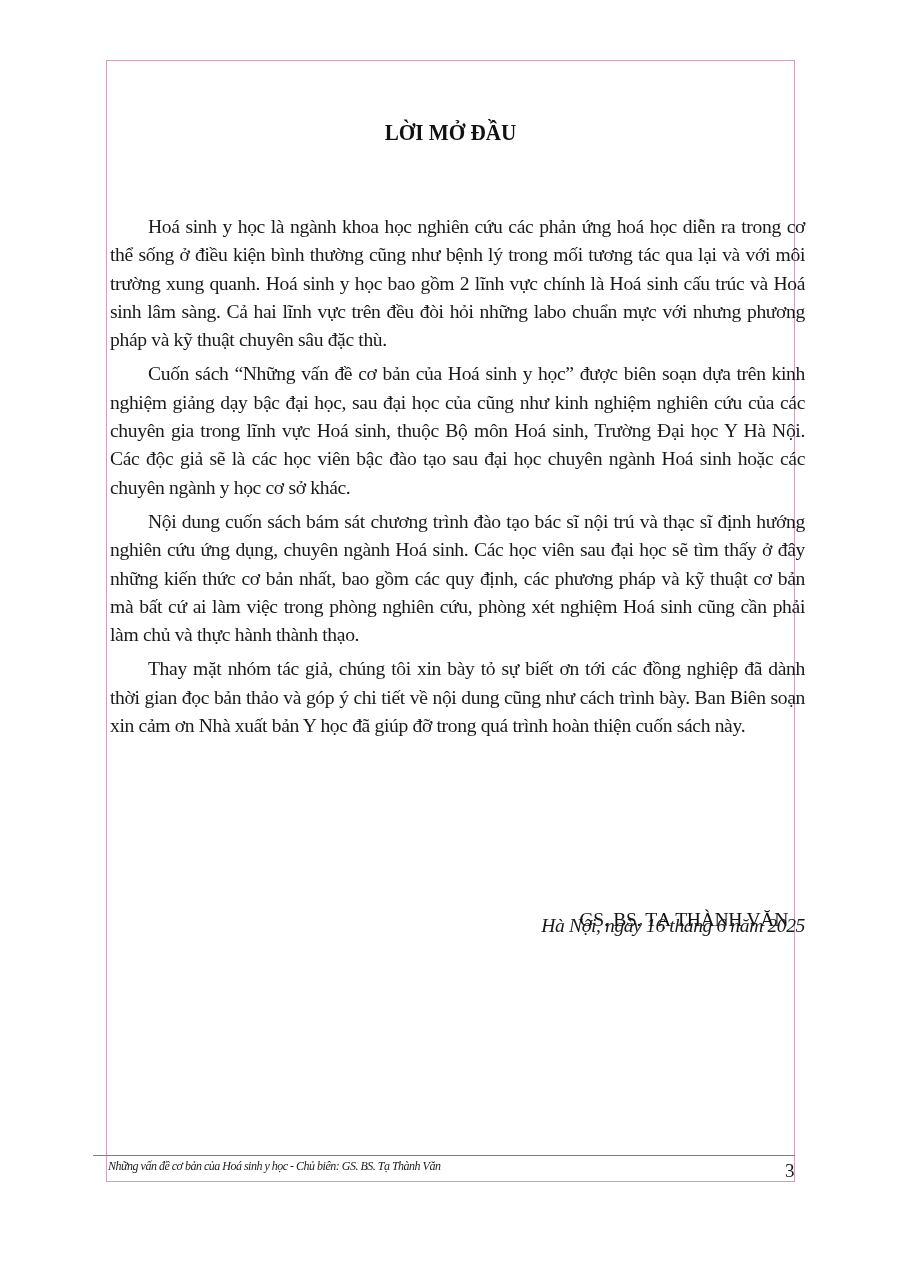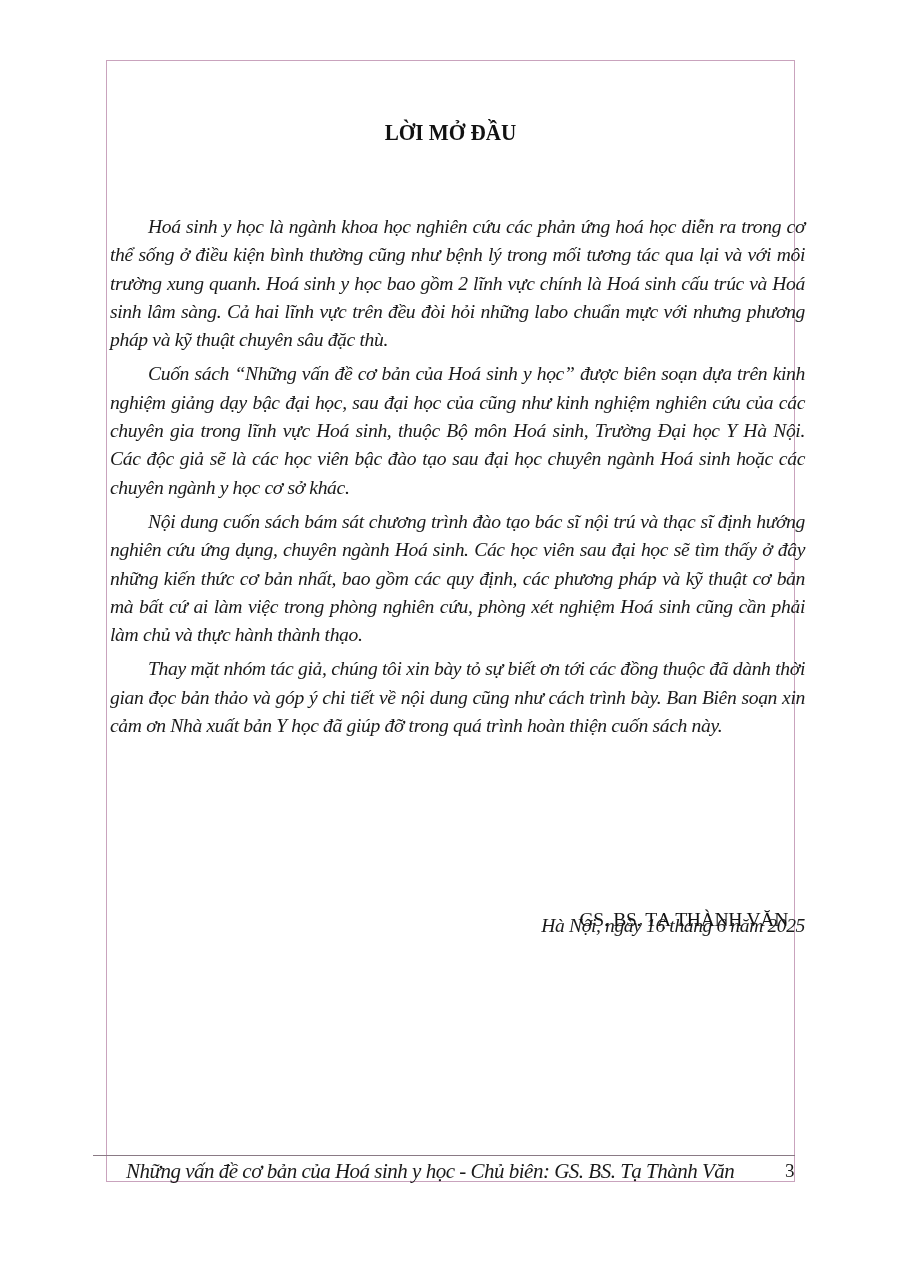--- a/index.html
+++ b/index.html
@@ -43,21 +43,20 @@
       font-size: 23px;
       letter-spacing: 0px;
       color: #111;
       transform: scaleX(0.92);
     }
     .body-text {
       position: absolute;
       left: 110px;
       top: 213px;
       width: 695px;
-      font-style: italic;
     }
     .para {
       margin: 0 0 6px 0;
       font-size: 19.6px;
       line-height: 28.3px;
       text-align: justify;
       text-indent: 38px;
       color: #1a1a1a;
       letter-spacing: -0.35px;
       word-spacing: 0px;
@@ -79,25 +78,24 @@
       font-weight: normal;
       font-size: 19.6px;
       color: #111;
       letter-spacing: -0.3px;
     }
     .footer-text {
       position: absolute;
       left: 108px;
       top: 1159px;
       font-style: italic;
-      font-size: 21px;
+      font-size: 12px;
       color: #1a1a1a;
       letter-spacing: -0.5px;
       font-family: "Liberation Serif", serif;
-      padding-left: 18px;
     }
     .page-number {
       position: absolute;
       left: 785px;
       top: 1160px;
       font-size: 19px;
       color: #1a1a1a;
       font-family: "Liberation Serif", serif;
     }
   </style>
@@ -106,20 +104,20 @@
 
 <div class="frame"></div>
 <div class="footer-rule"></div>
 
 <h1 class="title" style="margin:0;">LỜI MỞ ĐẦU</h1>
 
 <div class="body-text">
   <p class="para">Hoá sinh y học là ngành khoa học nghiên cứu các phản ứng hoá học diễn ra trong cơ thể sống ở điều kiện bình thường cũng như bệnh lý trong mối tương tác qua lại và với môi trường xung quanh. Hoá sinh y học bao gồm 2 lĩnh vực chính là Hoá sinh cấu trúc và Hoá sinh lâm sàng. Cả hai lĩnh vực trên đều đòi hỏi những labo chuẩn mực với nhưng phương pháp và kỹ thuật chuyên sâu đặc thù.</p>
   <p class="para">Cuốn sách “Những vấn đề cơ bản của Hoá sinh y học” được biên soạn dựa trên kinh nghiệm giảng dạy bậc đại học, sau đại học của cũng như kinh nghiệm nghiên cứu của các chuyên gia trong lĩnh vực Hoá sinh, thuộc Bộ môn Hoá sinh, Trường Đại học Y Hà Nội. Các độc giả sẽ là các học viên bậc đào tạo sau đại học chuyên ngành Hoá sinh hoặc các chuyên ngành y học cơ sở khác.</p>
   <p class="para">Nội dung cuốn sách bám sát chương trình đào tạo bác sĩ nội trú và thạc sĩ định hướng nghiên cứu ứng dụng, chuyên ngành Hoá sinh. Các học viên sau đại học sẽ tìm thấy ở đây những kiến thức cơ bản nhất, bao gồm các quy định, các phương pháp và kỹ thuật cơ bản mà bất cứ ai làm việc trong phòng nghiên cứu, phòng xét nghiệm Hoá sinh cũng cần phải làm chủ và thực hành thành thạo.</p>
-  <p class="para">Thay mặt nhóm tác giả, chúng tôi xin bày tỏ sự biết ơn tới các đồng thuộc đã dành thời gian đọc bản thảo và góp ý chi tiết về nội dung cũng như cách trình bày. Ban Biên soạn xin cảm ơn Nhà xuất bản Y học đã giúp đỡ trong quá trình hoàn thiện cuốn sách này.</p>
+  <p class="para">Thay mặt nhóm tác giả, chúng tôi xin bày tỏ sự biết ơn tới các đồng nghiệp đã dành thời gian đọc bản thảo và góp ý chi tiết về nội dung cũng như cách trình bày. Ban Biên soạn xin cảm ơn Nhà xuất bản Y học đã giúp đỡ trong quá trình hoàn thiện cuốn sách này.</p>
 </div>
 
 <div class="sign-date">Hà Nội, ngày 16 tháng 6 năm 2025</div>
 <div class="sign-author">GS. BS. TẠ THÀNH VĂN</div>
 
 <div class="footer-text">Những vấn đề cơ bản của Hoá sinh y học - Chủ biên: GS. BS. Tạ Thành Văn</div>
 <div class="page-number">3</div>
 
 </body></html>

